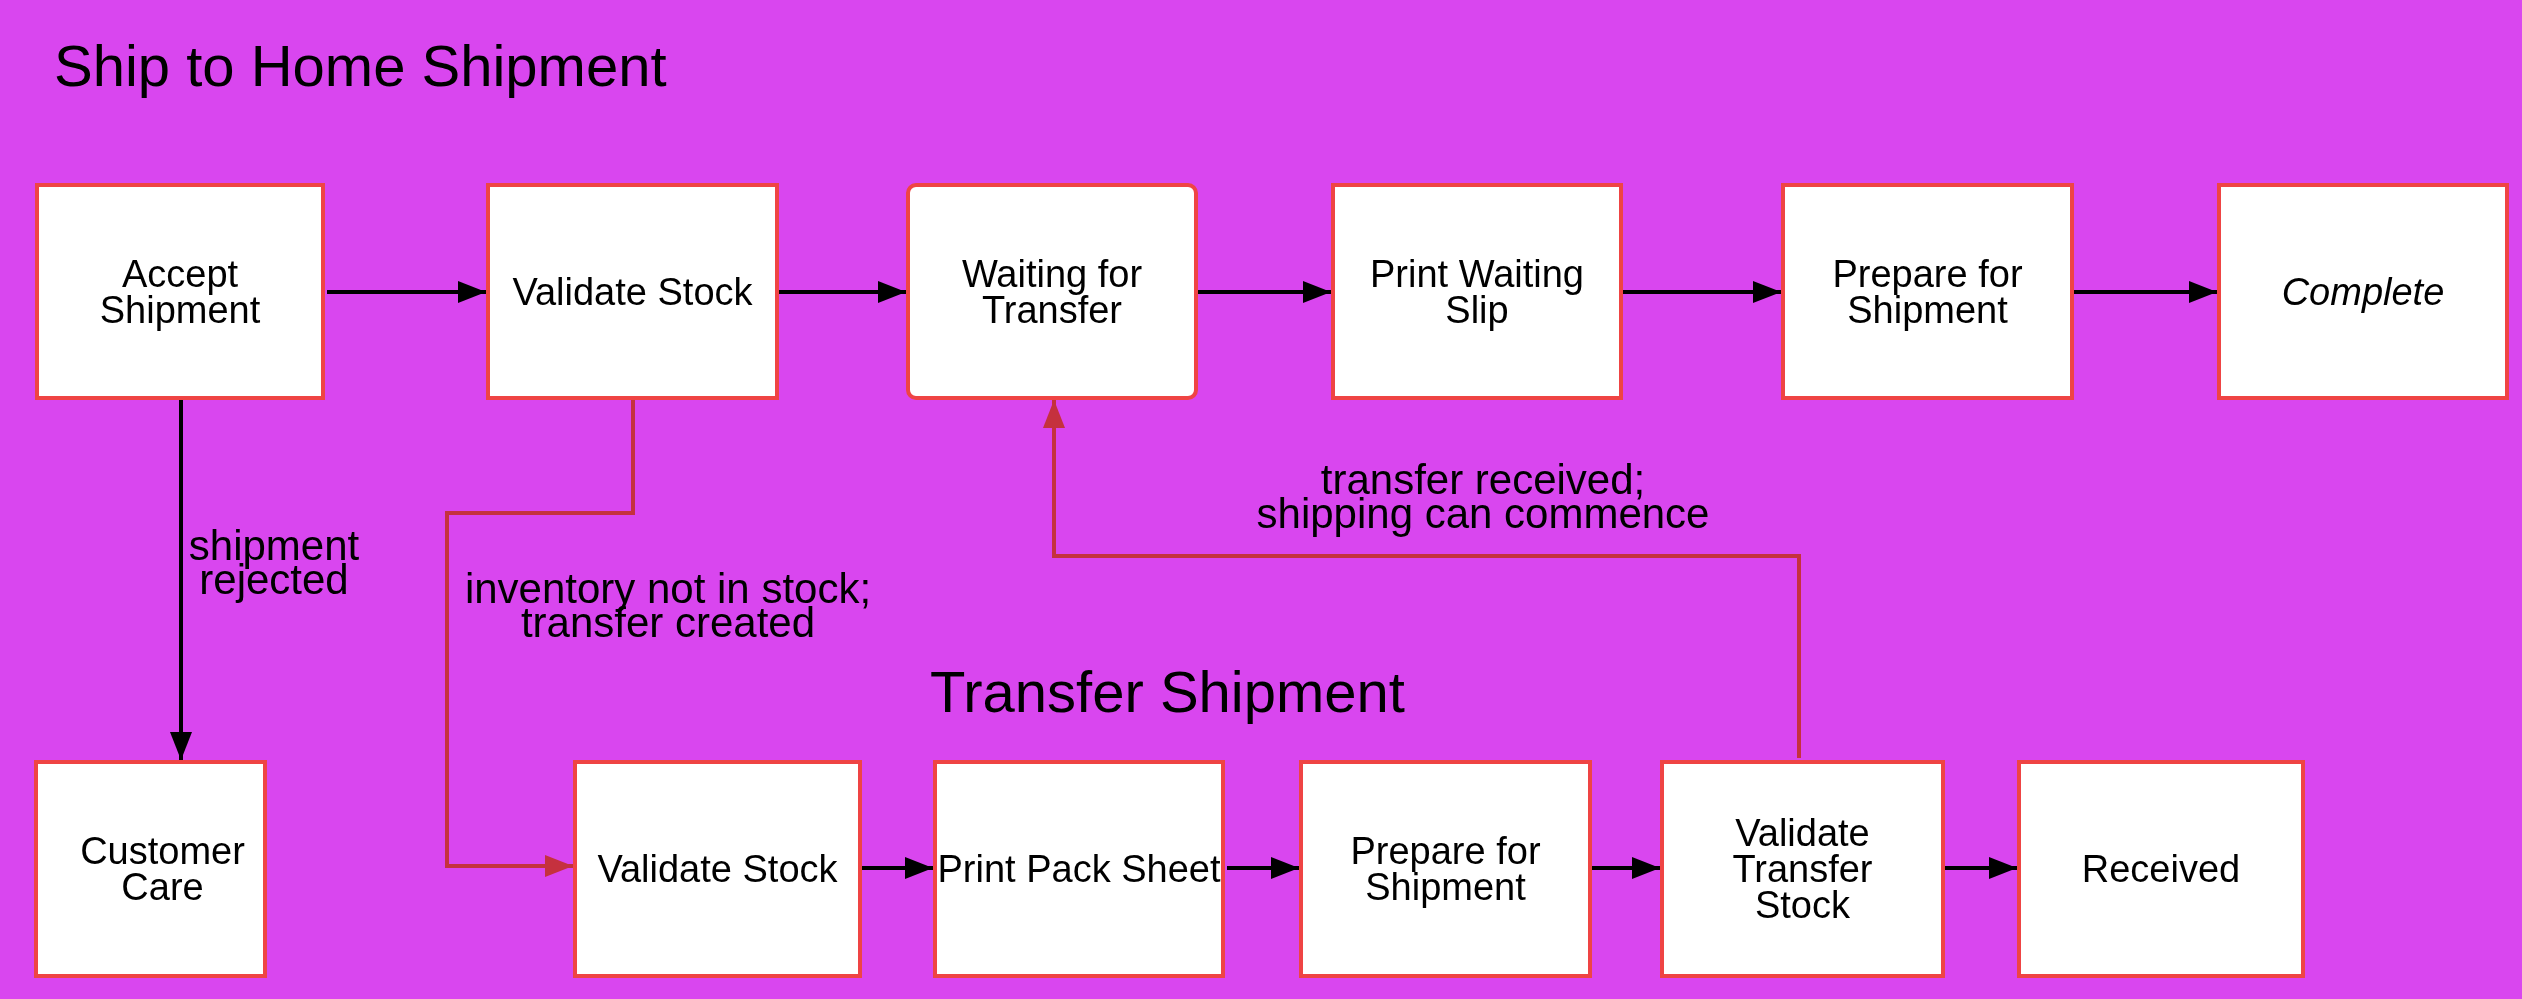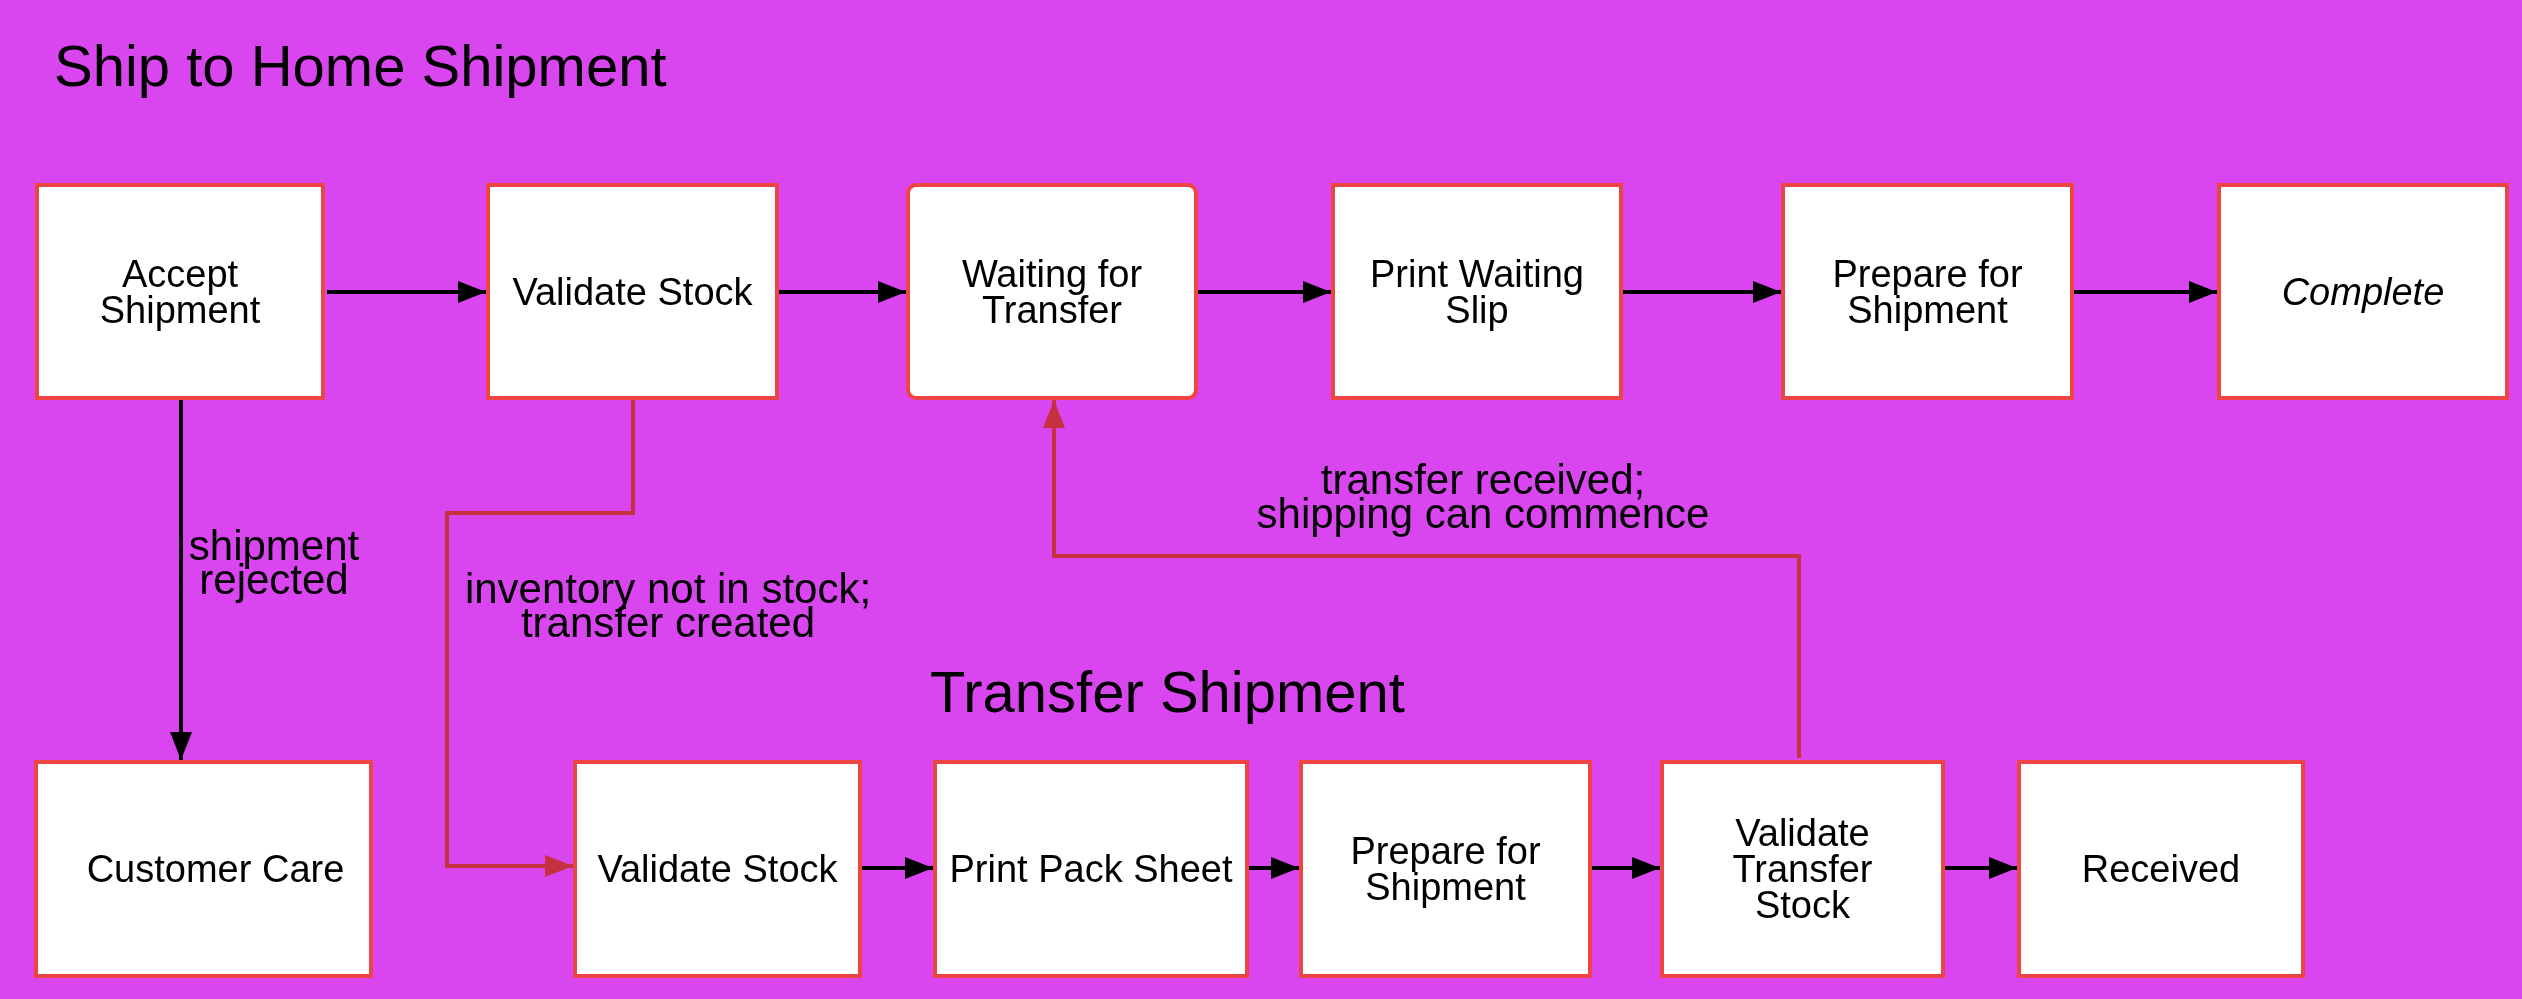--- a/index.html
+++ b/index.html
@@ -87,24 +87,24 @@
 
   <div class="node" style="left:35px;  top:183px; width:290px; height:217px;">Accept Shipment</div>
   <div class="node" style="left:486px; top:183px; width:293px; height:217px;">Validate Stock</div>
   <div class="node" style="left:906px; top:183px; width:292px; height:217px;border-radius:10px;">Waiting for
 Transfer</div>
   <div class="node" style="left:1331px; top:183px; width:292px; height:217px;">Print Waiting Slip</div>
   <div class="node" style="left:1781px; top:183px; width:293px; height:217px;">Prepare for
 Shipment</div>
   <div class="node" style="left:2217px; top:183px; width:292px; height:217px;font-style:italic;">Complete</div>
 
-  <div class="node" style="left:34px; top:760px; width:339px; height:218px;padding-left:24px;">Customer Care</div>
+  <div class="node" style="left:34px; top:760px; width:233px; height:218px;padding-left:24px;">Customer Care</div>
 
   <div class="node" style="left:573px; top:760px; width:289px; height:218px;">Validate Stock</div>
-  <div class="node" style="left:933px; top:760px; width:316px; height:218px;">Print Pack Sheet</div>
+  <div class="node" style="left:933px; top:760px; width:292px; height:218px;">Print Pack Sheet</div>
   <div class="node" style="left:1299px; top:760px; width:293px; height:218px;">Prepare for
 Shipment</div>
   <div class="node" style="left:1660px; top:760px; width:285px; height:218px;">Validate Transfer
 Stock</div>
   <div class="node" style="left:2017px; top:760px; width:288px; height:218px;">Received</div>
 
   <div class="edge-label" style="left:274px; top:563px;">shipment
 rejected</div>
   <div class="edge-label" style="left:668px; top:606px;">inventory not in stock;
 transfer created</div>

